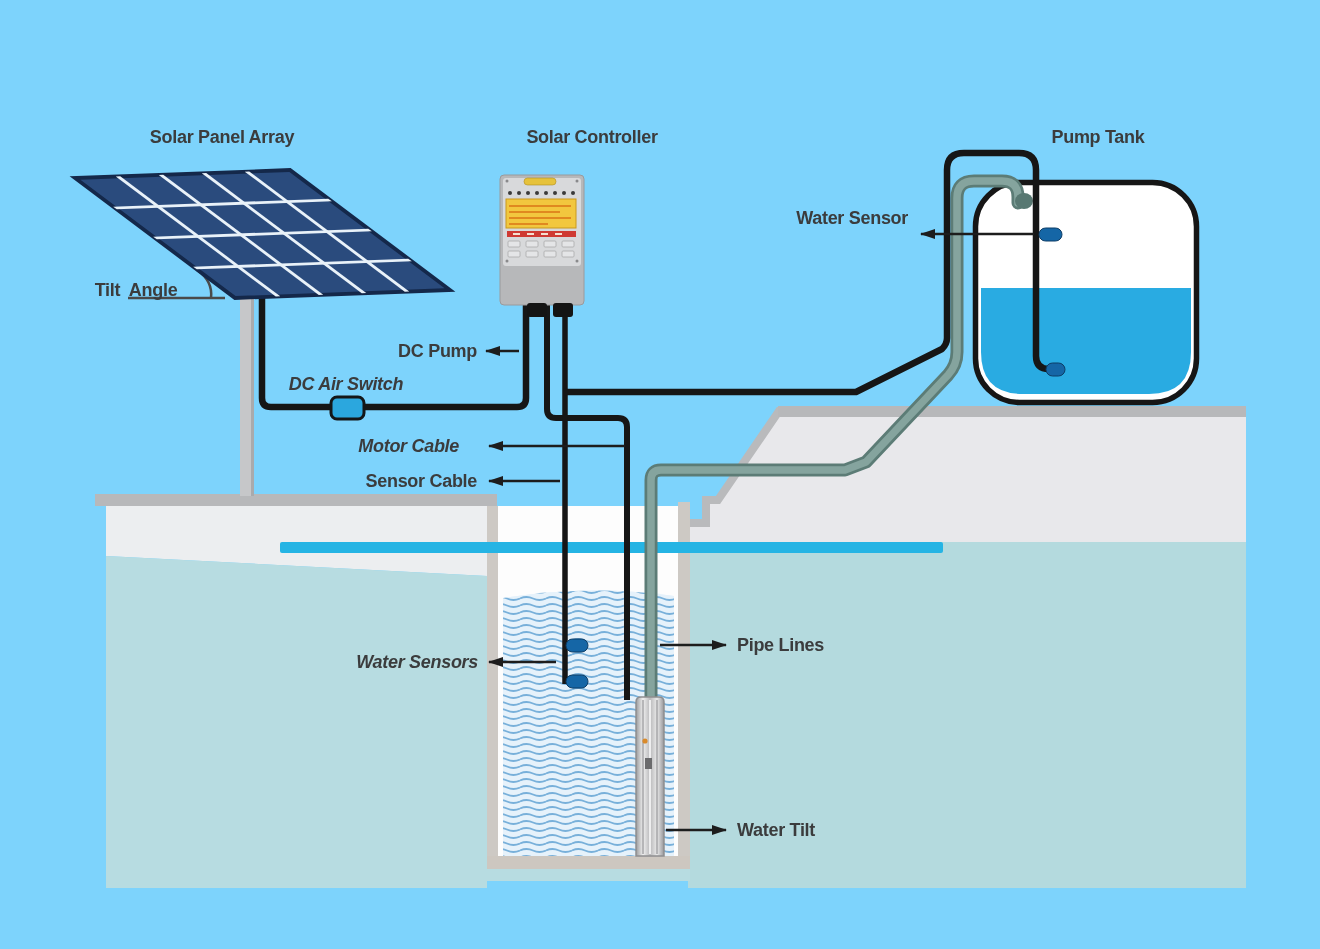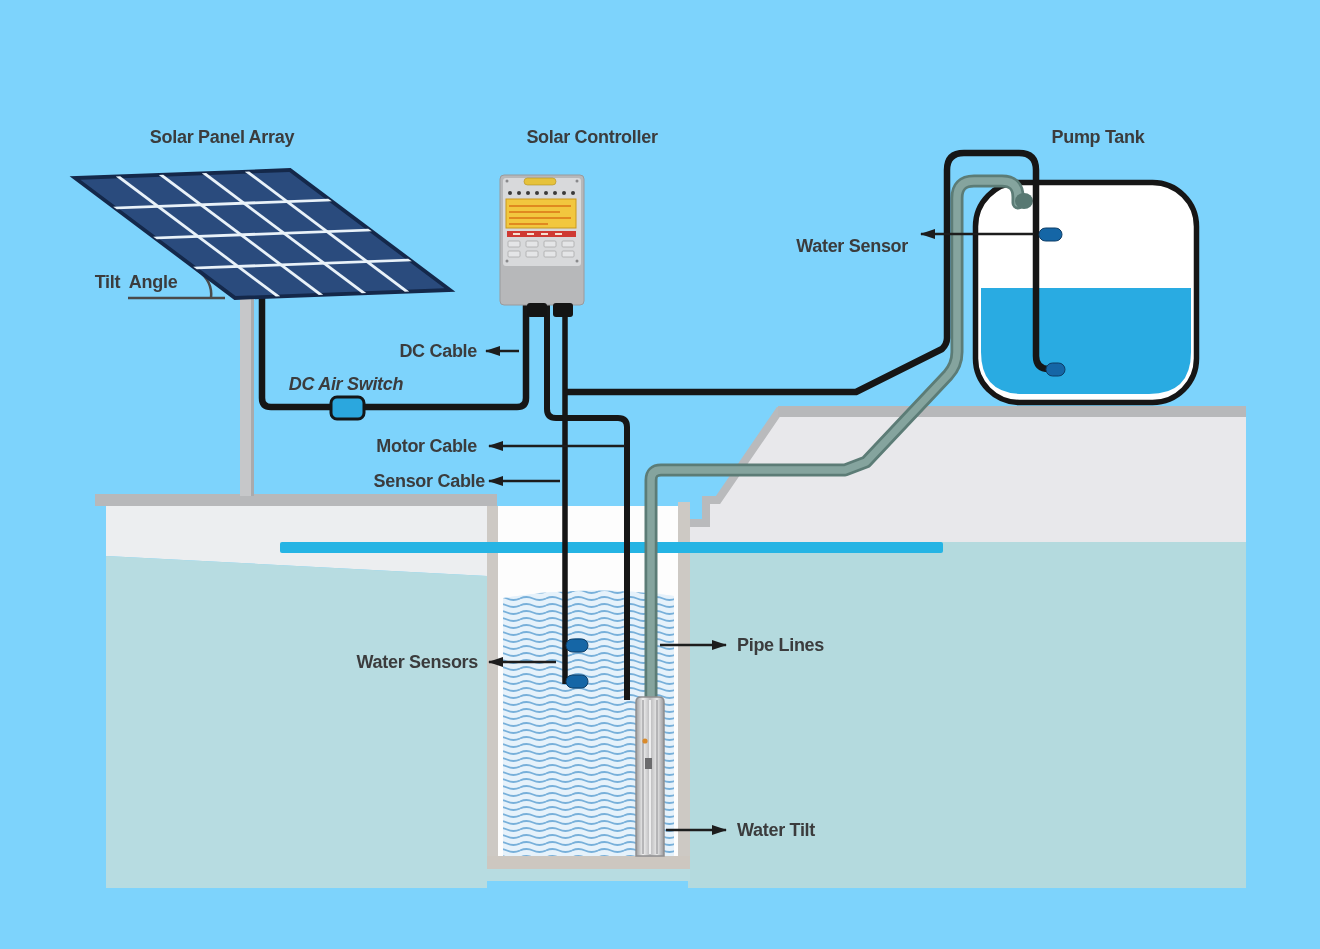--- a/index.html
+++ b/index.html
@@ -188,23 +188,23 @@
     <line x1="556" y1="662" x2="489" y2="662" marker-end="url(#ah)"></line>
     <line x1="1034" y1="234" x2="921" y2="234" marker-end="url(#ah)"></line>
     <line x1="660" y1="645" x2="726" y2="645" marker-end="url(#ah)"></line>
     <line x1="666" y1="830" x2="726" y2="830" marker-end="url(#ah)"></line>
   </g>
 </svg>
 
 <div class="lbl center" style="left:222px;top:127px;">Solar Panel Array</div>
 <div class="lbl center" style="left:557px;top:127px;margin-left:35px;">Solar Controller</div>
 <div class="lbl center" style="left:1098px;top:127px;">Pump Tank</div>
-<div class="lbl center" style="left:136px;top:272px;">Tilt  Angle</div>
-<div class="lbl rightal" style="left:477px;top:341px;">DC Cable</div>
+<div class="lbl center" style="left:136px;top:280px;">Tilt  Angle</div>
+<div class="lbl rightal" style="left:477px;top:341px;">DC Pump</div>
 <div class="lbl center" style="left:346px;top:374px;font-style:italic;">DC Air Switch</div>
-<div class="lbl rightal" style="left:477px;top:436px;">Motor Cable</div>
-<div class="lbl rightal" style="left:477px;top:471px;margin-left:8px;">Sensor Cable</div>
-<div class="lbl rightal" style="left:908px;top:236px;text-align:right;">Water Sensor</div>
-<div class="lbl rightal" style="left:478px;top:652px;">Water Sensors</div>
+<div class="lbl rightal" style="left:459px;top:436px;font-style:italic;">Motor Cable</div>
+<div class="lbl rightal" style="left:477px;top:471px;">Sensor Cable</div>
+<div class="lbl rightal" style="left:908px;top:208px;text-align:right;">Water Sensor</div>
+<div class="lbl rightal" style="left:478px;top:652px;font-style:italic;">Water Sensors</div>
 <div class="lbl" style="left:737px;top:635px;">Pipe Lines</div>
 <div class="lbl" style="left:737px;top:820px;">Water Tilt</div>
 
 </div>
 
 </body></html>

